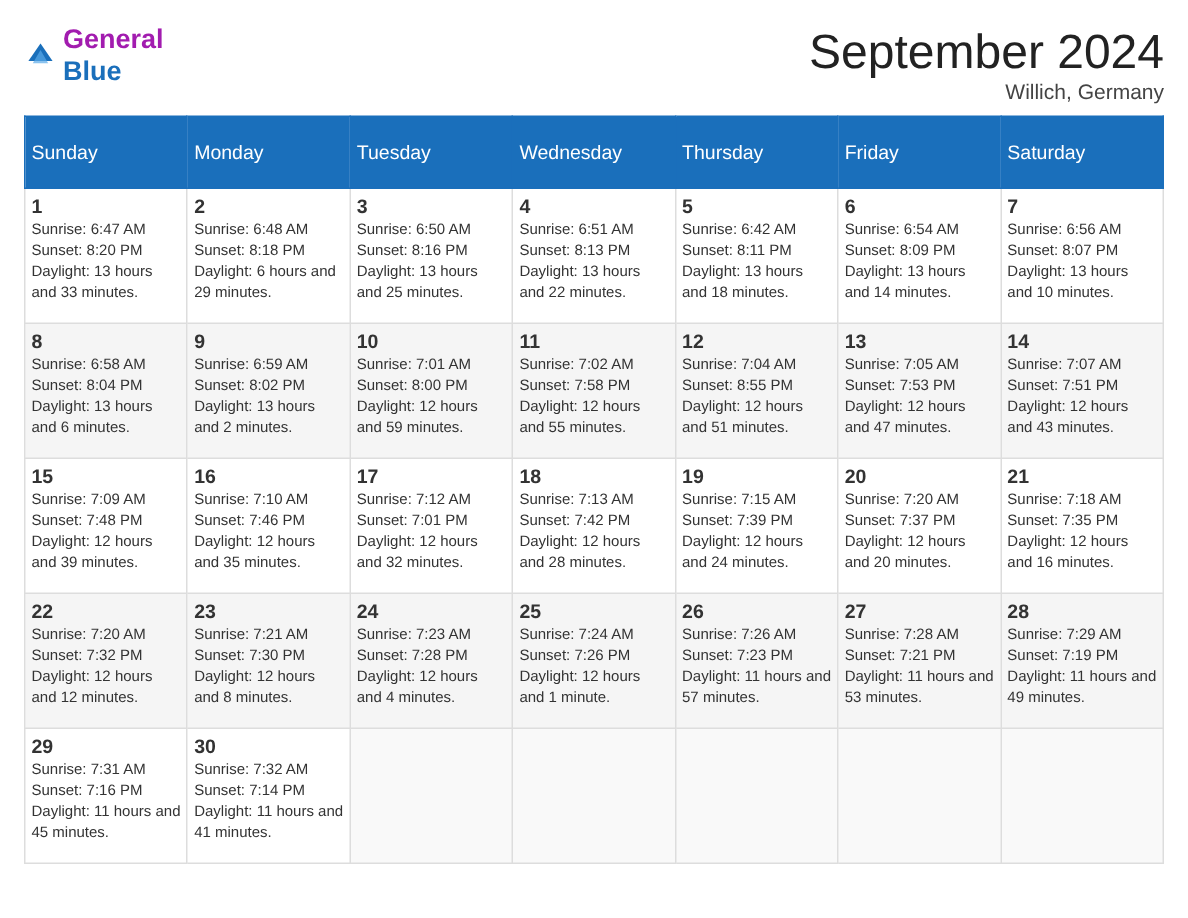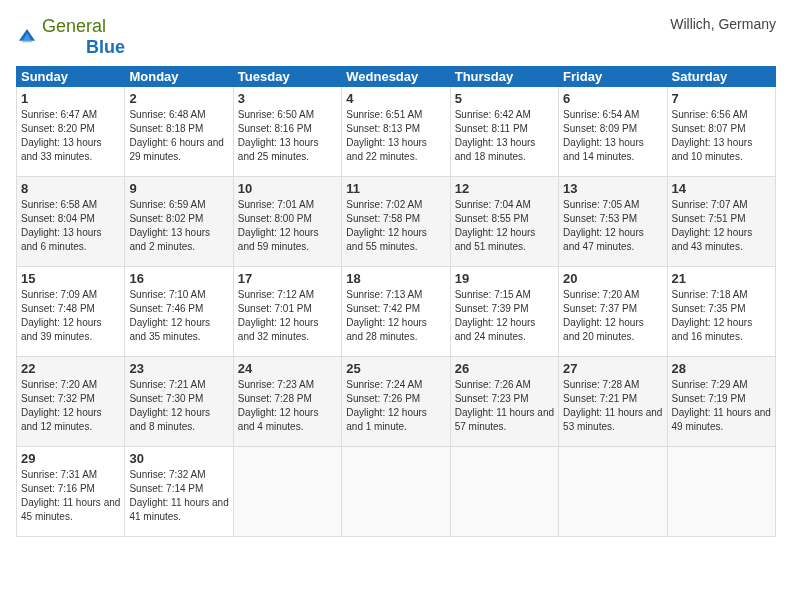--- a/index.html
+++ b/index.html
@@ -16,28 +16,27 @@
       justify-content: space-between;
       margin-bottom: 8px;
     }
     .logo {
       display: flex;
       align-items: center;
       gap: 4px;
     }
     .logo-text-general {
       font-size: 18px;
-      font-weight: normal;
-      color: #4d7c0f;
+      font-weight: bold;
+      color: #a21caf;
     }
     .logo-text-blue {
       font-size: 18px;
       font-weight: bold;
       color: #1a6fbb;
-      margin-left: 44px;
     }
     .logo-icon {
       width: 22px;
       height: 22px;
     }
     .title-area {
       text-align: right;
     }
     .month-title {
       font-size: 32px;
@@ -51,23 +50,23 @@
     table {
       width: 100%;
       border-collapse: collapse;
       table-layout: fixed;
     }
     thead tr {
       background-color: #1a6fbb;
       color: #fff;
     }
     thead th {
-      padding: 2px 4px;
+      padding: 16px 4px;
       font-size: 13px;
-      font-weight: bold;
+      font-weight: normal;
       text-align: left;
       border: 1px solid #1a6fbb;
     }
     tbody tr {
       background: #fff;
     }
     tbody tr:nth-child(even) {
       background: #f5f5f5;
     }
     tbody td {
@@ -99,20 +98,21 @@
     <svg class="logo-icon" viewBox="0 0 30 30" xmlns="http://www.w3.org/2000/svg">
       <polygon points="15,4 26,20 4,20" fill="#1a6fbb"></polygon>
       <polygon points="15,10 22,22 8,22" fill="#5aaae8" opacity="0.7"></polygon>
     </svg>
     <div>
       <span class="logo-text-general">General</span><br>
       <span class="logo-text-blue">Blue</span>
     </div>
   </div>
   <div class="title-area">
+    <div class="month-title">September 2024</div>
     <div class="location">Willich, Germany</div>
   </div>
 </div>
 
 <table>
   <thead>
     <tr>
     <th>Sunday</th>
         <th>Monday</th>
         <th>Tuesday</th>

